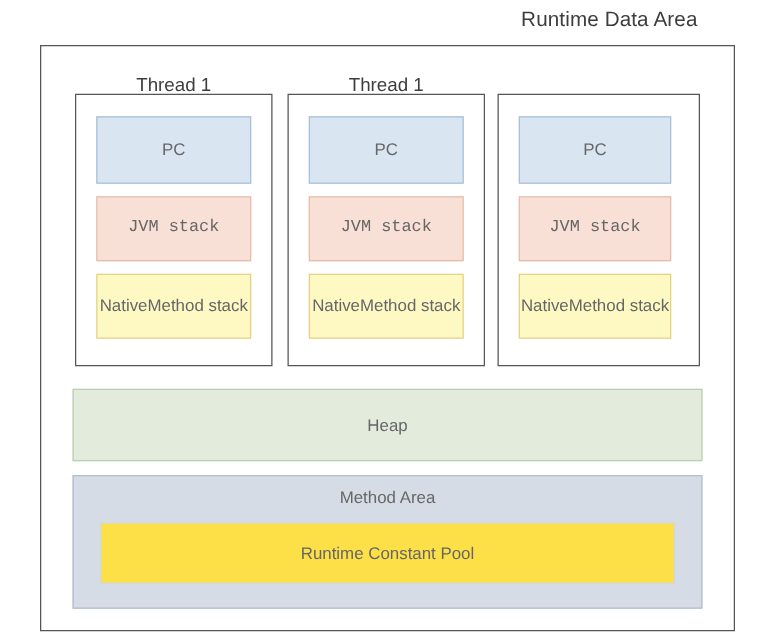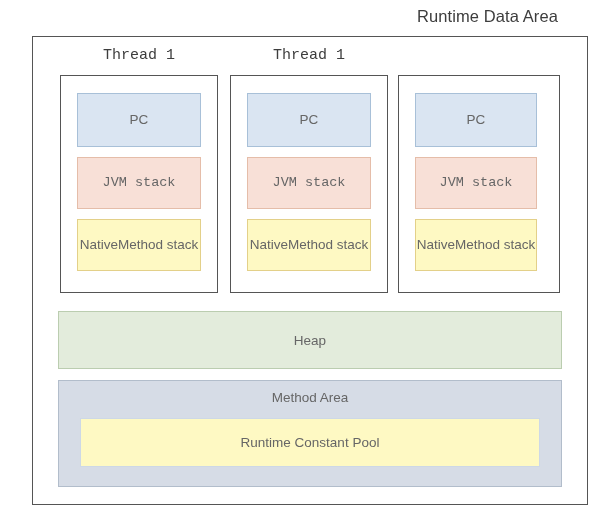--- a/index.html
+++ b/index.html
@@ -45,26 +45,25 @@
     width: 556px;
     height: 469px;
     border: 1.4px solid #555555;
     box-sizing: border-box;
     background: #ffffff;
   }
 
   
   .thread-label {
     position: absolute;
-    top: 47px;
+    top: 60px;
     font-size: 15px;
     color: #3d3d3d;
     text-align: center;
     white-space: nowrap;
-    font-family: Liberation Mono, monospace;
   }
 
   .thread-box {
     position: absolute;
     top: 75px;
     height: 218px;
     border: 1.4px solid #555555;
     box-sizing: border-box;
     background: #ffffff;
   }
@@ -153,21 +152,21 @@
     font-size: 13.5px;
     color: #666666;
   }
 
   .rcp-box {
     position: absolute;
     left: 21px;
     top: 37px;
     width: 460px;
     height: 49px;
-    background: #fef9c3;
+    background: #fde047;
     border: 1px solid #cdd8e6;
     box-sizing: border-box;
     display: flex;
     align-items: center;
     justify-content: center;
     font-size: 13.5px;
     color: #666666;
   }
 </style>
 </head>

